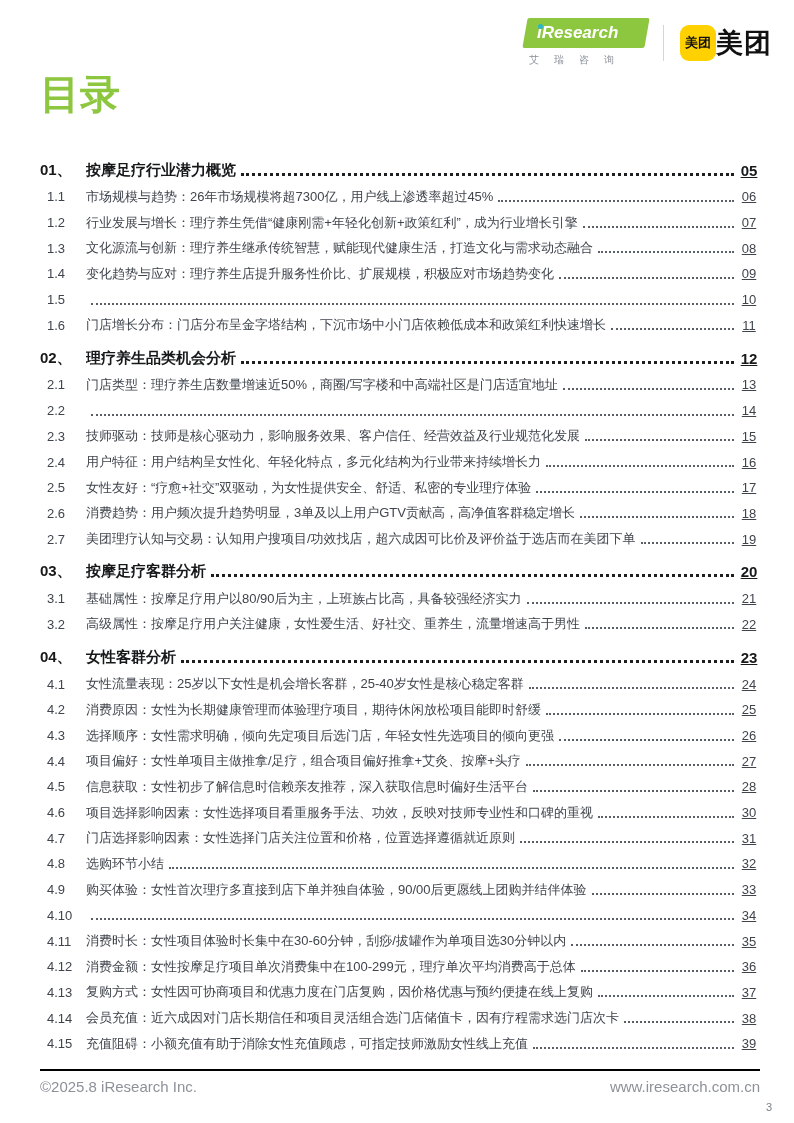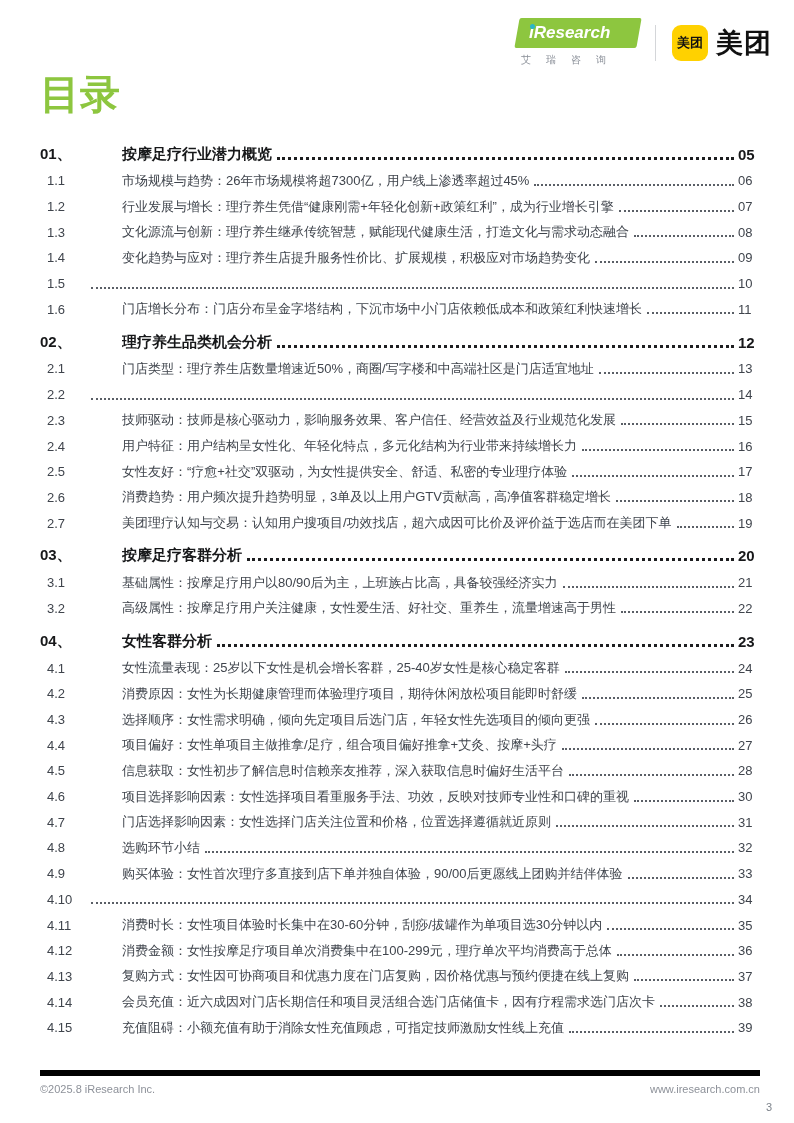--- a/index.html
+++ b/index.html
@@ -20,45 +20,45 @@
 
   
   .header{position:absolute;top:18px;right:22px;display:flex;align-items:center;gap:16px;}
   .ir-logo{display:flex;flex-direction:column;gap:5px;width:122px;}
   .ir-badge{position:relative;padding:5px 10px 5px 12px;display:inline-block;}
   .ir-badge::before{content:'';position:absolute;inset:0;background:var(--green);transform:skewX(-10deg);border-radius:2px;}
   .ir-badge .ir-name{position:relative;z-index:1;color:#fff;font-weight:700;font-size:17px;font-style:italic;letter-spacing:0;}
   .ir-badge .teal-dot{position:absolute;z-index:2;left:13px;top:6px;width:5px;height:5px;border-radius:50%;background:var(--teal);}
   .ir-sub{font-size:10px;color:#8a8f98;letter-spacing:15px;white-space:nowrap;padding-left:4px;}
   .logo-sep{width:1px;height:36px;background:#d4d6d9;}
-  .mt-logo{display:flex;align-items:center;gap:8px;}
+  .mt-logo{display:flex;align-items:center;gap:0;}
   .mt-badge{width:36px;height:36px;border-radius:9px;background:var(--yellow);display:flex;align-items:center;justify-content:center;
             font-size:13px;font-weight:700;color:#111;}
   .mt-name{font-size:27px;font-weight:700;color:#111;letter-spacing:1px;}
 
   
   .page{padding:74px 34px 0 40px;}
-  .page-title{font-size:40px;line-height:1;font-weight:700;color:var(--green);margin-bottom:20px;}
+  .page-title{font-size:40px;line-height:1;font-weight:700;color:var(--green);margin-bottom:36px;}
 
   
   .toc{display:flex;flex-direction:column;}
   .toc-row{display:flex;align-items:center;overflow:hidden;}
   .toc-row .num{flex:0 0 46px;}
-  .toc-row .title{flex:0 1 auto;white-space:nowrap;overflow:hidden;margin-left:36px;}
+  .toc-row .title{flex:0 1 auto;white-space:nowrap;overflow:hidden;}
   .toc-row .leader{flex:1 1 12px;min-width:12px;height:0;position:relative;top:4px;margin:0 4px 0 5px;}
-  .toc-row .pagenum{flex:0 0 auto;min-width:22px;text-align:left;}
+  .toc-row .pagenum{flex:0 0 auto;min-width:22px;text-align:center;text-decoration:underline;}
   .section-row{height:28px;margin-top:6px;font-size:15px;font-weight:700;color:var(--dark);}
   .section-row .leader{border-bottom:3px dotted #1d1e20;}
   .item-row{height:25.7px;font-size:13px;color:var(--text);}
   .item-row .num{padding-left:7px;}
   .item-row .leader{border-bottom:2px dotted #5a5f66;}
 
   
-  .footer{position:absolute;left:40px;right:34px;bottom:28px;border-top:6px solid #000000;
-          padding-top:7px;display:flex;justify-content:space-between;font-size:11px;color:var(--muted);}
+  .footer{position:absolute;left:40px;right:34px;bottom:28px;border-top:2px solid #000000;
+          padding-top:7px;display:flex;justify-content:space-between;font-size:15px;color:var(--muted);}
   .folio{position:absolute;right:22px;bottom:10px;font-size:11px;color:#7c828a;}
 </style>
 </head>
 <body>
 
 <header class="header">
   <div class="ir-logo">
     <span class="ir-badge">
       <span class="teal-dot"></span>
       <span class="ir-name">iResearch</span>

